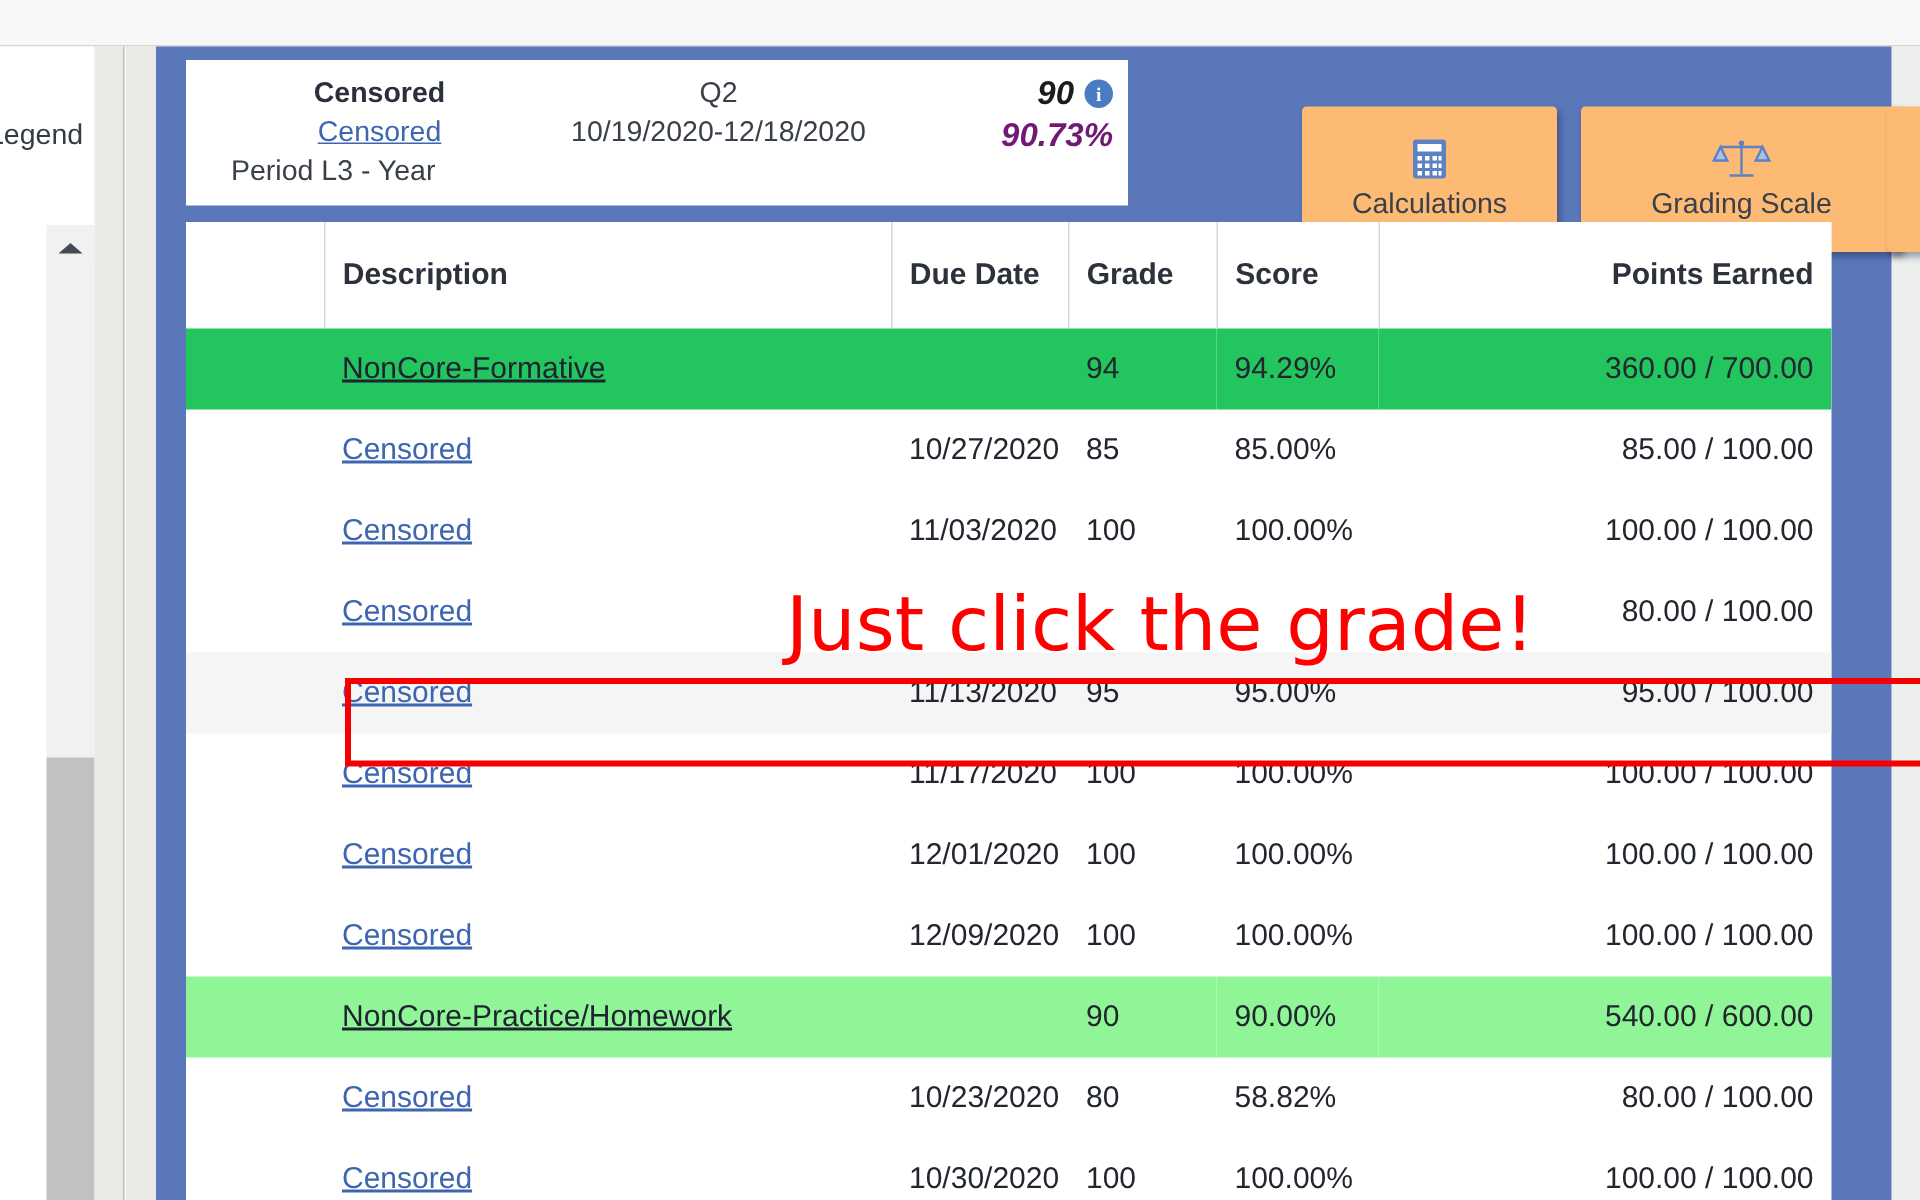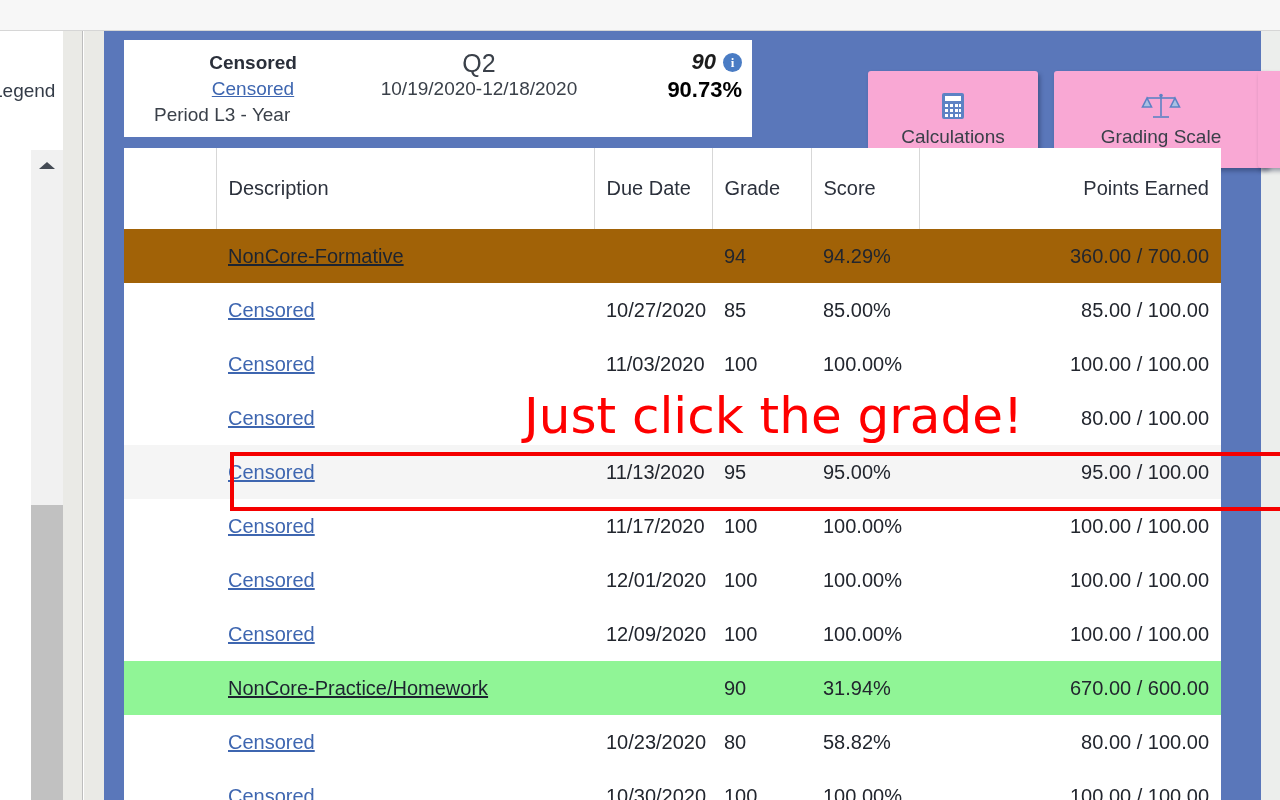--- a/index.html
+++ b/index.html
@@ -85,40 +85,40 @@
   .hdr-name {
     font-size: 19px; font-weight: bold; color: #2a2f3a; line-height: 26px;
   }
   .hdr-course {
     font-size: 19px; color: #3e66b0; text-decoration: underline; line-height: 26px;
     cursor: pointer;
   }
   .hdr-period {
     font-size: 19px; color: #3a4049; line-height: 26px; text-align: left; padding-left: 16px;
   }
-  .hdr-term { font-size: 25px; color: #3a4049; line-height: 26px; }
+  .hdr-term { font-size: 19px; color: #3a4049; line-height: 26px; }
   .hdr-dates { font-size: 19px; color: #3a4049; line-height: 26px; }
   .hdr-grade {
     font-size: 22px; font-weight: bold; font-style: italic; color: #1c1c1c;
     line-height: 28px; display: flex; align-items: center; justify-content: flex-end; gap: 7px;
   }
   .hdr-pct {
-    font-size: 22px; font-weight: bold; color: #000000; line-height: 28px;
+    font-size: 22px; font-weight: bold; font-style: italic; color: #701a75; line-height: 28px;
   }
   .info-dot {
     display: inline-block; width: 19px; height: 19px; border-radius: 50%;
     background: #4a7cc4; color: #ffffff; font-size: 13px; font-weight: bold;
     font-style: normal; line-height: 19px; text-align: center;
     font-family: "Liberation Serif", serif;
   }
 
   
   .tool-btn {
     position: absolute; top: 40px; height: 97px;
-    background: #f9a8d4; border-radius: 3px;
+    background: #fdba74; border-radius: 3px;
     box-shadow: 2px 3px 4px rgba(20,30,60,0.38);
     display: flex; flex-direction: column; align-items: center; justify-content: center;
     gap: 6px; cursor: pointer;
   }
   #btn-calculations { left: 764px; width: 170px; }
   #btn-grading      { left: 950px; width: 214px; }
   #btn-print        { left: 1154px; width: 90px; }
   .tool-label { font-size: 19px; color: #3a4049; }
   .tool-icon { color: #5d82c4; line-height: 0; }
 
@@ -131,37 +131,37 @@
     width: 1097px; border-collapse: collapse; table-layout: fixed;
   }
   table.grades col.c-icon  { width: 92px; }
   table.grades col.c-desc  { width: 378px; }
   table.grades col.c-due   { width: 118px; }
   table.grades col.c-grade { width: 99px; }
   table.grades col.c-score { width: 108px; }
   table.grades col.c-pts   { width: 302px; }
 
   table.grades thead th {
-    height: 81px; font-size: 20px; font-weight: normal; color: #2c313c;
+    height: 71px; font-size: 20px; font-weight: bold; color: #2c313c;
     border-right: 1px solid #d7d7d7; vertical-align: middle; padding: 0 12px;
     text-align: left; background: #ffffff;
   }
   table.grades thead th.right { text-align: right; }
   table.grades thead th:last-child { border-right: none; }
 
   table.grades tbody td {
     height: 54px; font-size: 20px; color: #22262e; vertical-align: middle;
     padding: 0 12px; white-space: nowrap;
   }
   td.c-desc-cell { padding-left: 102px; }
   td.num { text-align: left; }
   td.pts { text-align: right; padding-right: 18px; }
   td.due { text-align: right; padding-right: 6px; }
 
-  tr.cat-pink td { background: #a16207; }
+  tr.cat-pink td { background: #22c55e; }
   tr.cat-green td { background: #90f596; }
   tr.row-sel td { background: #f5f5f5; }
 
   .desc-link {
     color: #3e66b0; text-decoration: underline; cursor: pointer; font-size: 20px;
   }
   .cat-link {
     color: #1d2430; text-decoration: underline; cursor: pointer; font-size: 20px;
   }
 
@@ -347,22 +347,22 @@
               <td class="due">12/09/2020</td>
               <td class="num">100</td>
               <td class="num">100.00%</td>
               <td class="pts">100.00 / 100.00</td>
             </tr>
             <tr class="cat-green">
               <td></td>
               <td class="c-desc-cell"><span class="cat-link">NonCore-Practice/Homework</span></td>
               <td class="due"></td>
               <td class="num">90</td>
-              <td class="num">31.94%</td>
-              <td class="pts">670.00 / 600.00</td>
+              <td class="num">90.00%</td>
+              <td class="pts">540.00 / 600.00</td>
             </tr>
             <tr>
               <td></td>
               <td class="c-desc-cell"><span class="desc-link">Censored</span></td>
               <td class="due">10/23/2020</td>
               <td class="num">80</td>
               <td class="num">58.82%</td>
               <td class="pts">80.00 / 100.00</td>
             </tr>
             <tr>

